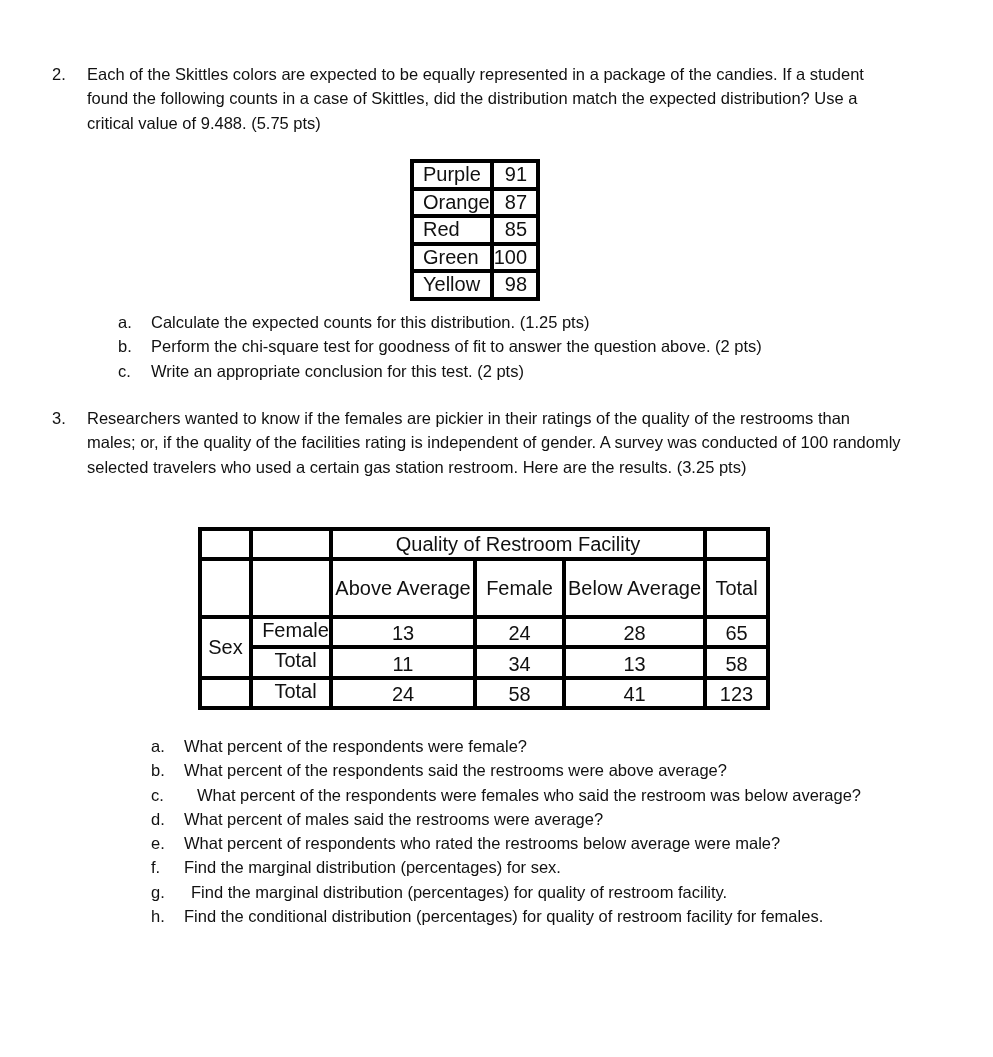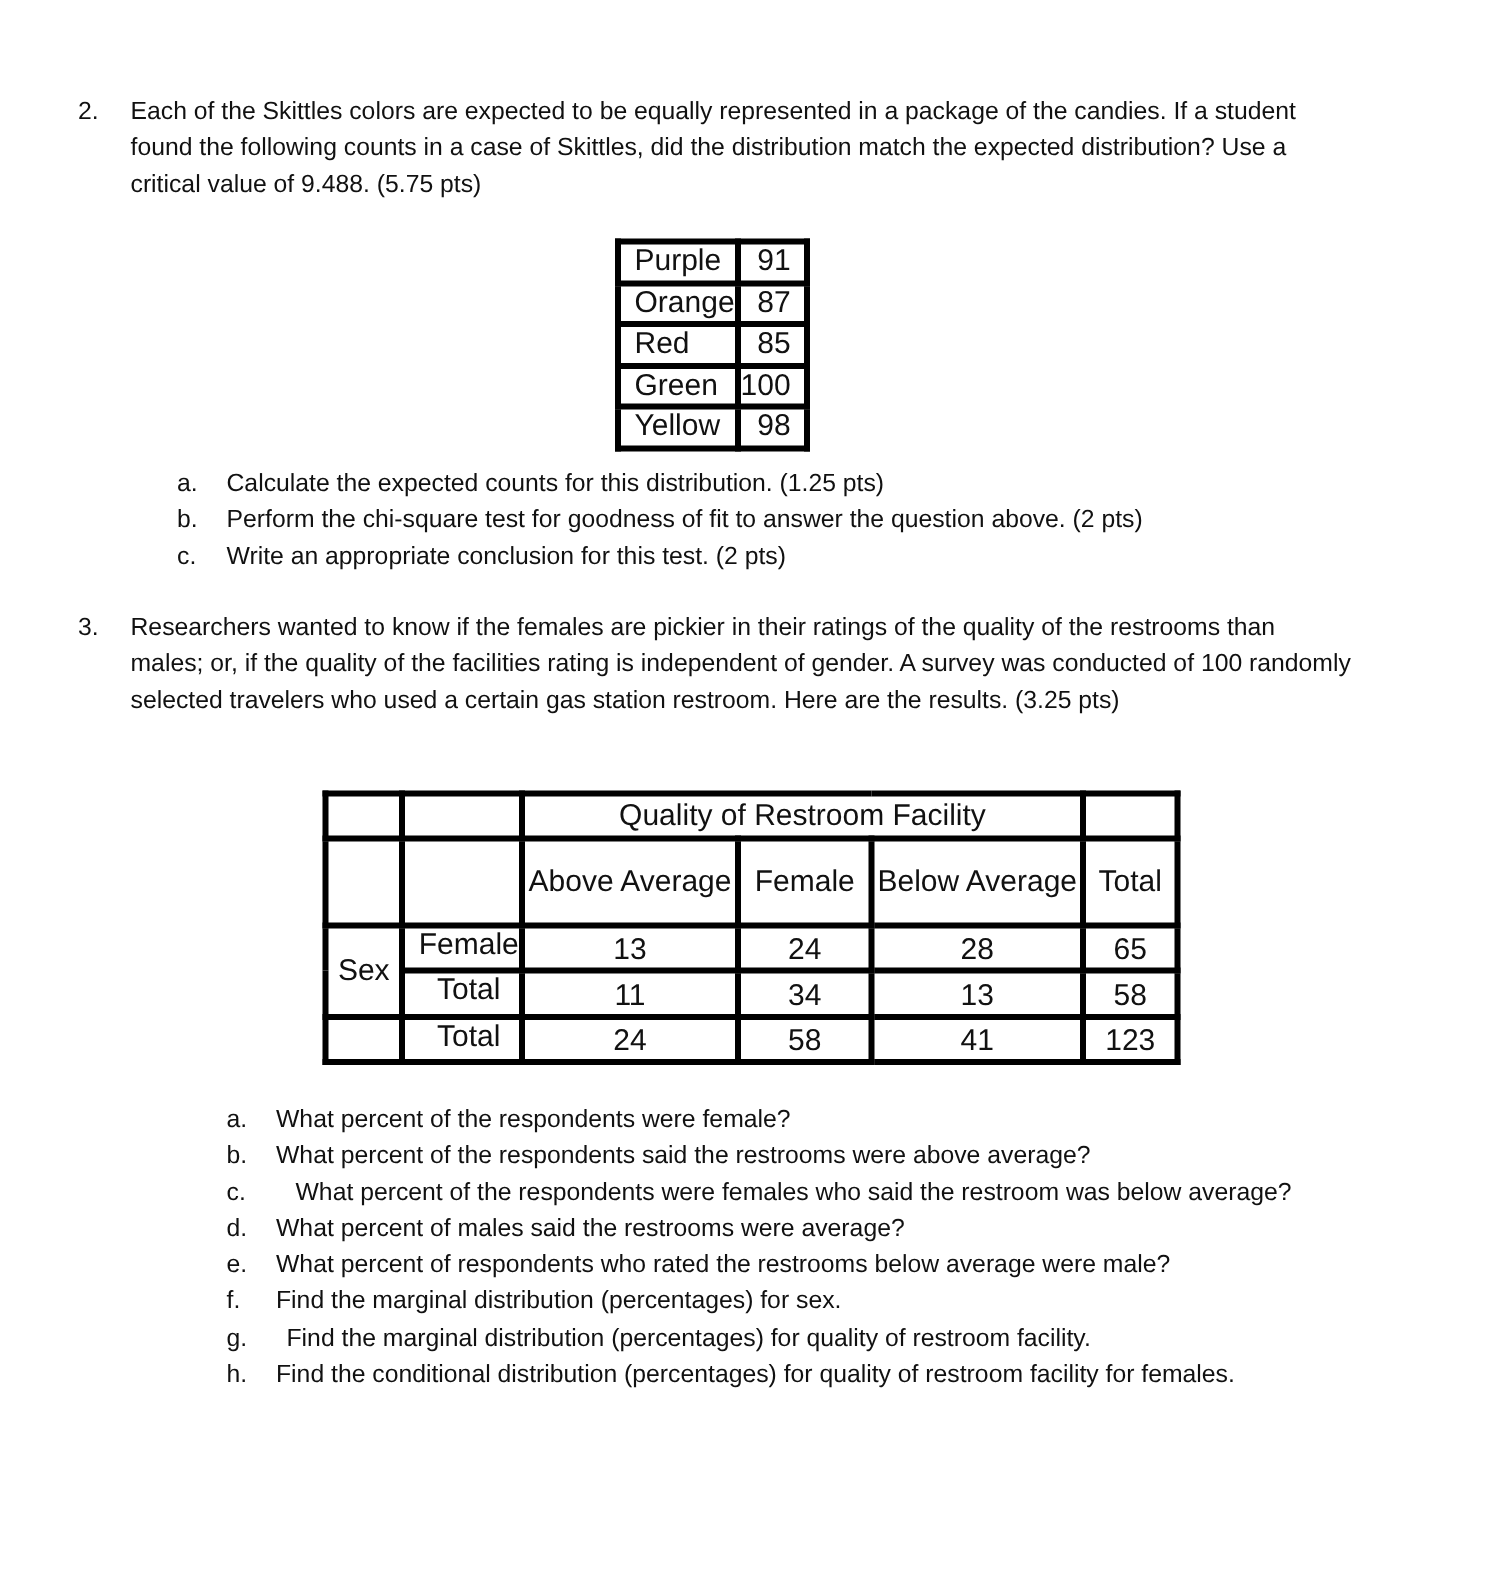--- a/index.html
+++ b/index.html
@@ -14,21 +14,21 @@
   .sub { position: absolute; line-height: 24.3px; }
   .sub .item { position: relative; }
   .sub .lbl { position: absolute; left: 0; top: 0; }
   .sub .txt { display: block; }
   table { border-collapse: collapse; position: absolute; }
   td { border: 4px solid #000000; padding: 0; font-size: 20px; }
   #skittles-table { left: 410px; top: 159px; }
   #skittles-table td { height: 23.5px; line-height: 23.5px; }
   #skittles-table td.c { width: 66px; padding-left: 9px; }
   #skittles-table td.n { width: 33px; text-align: right; padding-right: 9px; }
-  #restroom-table { left: 215px; top: 527px; }
+  #restroom-table { left: 198px; top: 527px; }
   #restroom-table td { text-align: center; }
   .rowlbl { text-align: center; padding-left: 9px !important; margin-left: 40px; }
 </style>
 </head>
 <body>
 
 <div class="q" style="top:62px;">
   <span class="num">2.</span>
   <div class="body" style="width:800px;">Each of the Skittles colors are expected to be equally represented in a package of the candies. If a student found the following counts in a case of Skittles, did the distribution match the expected distribution? Use a critical value of 9.488. (5.75 pts)</div>
 </div>

